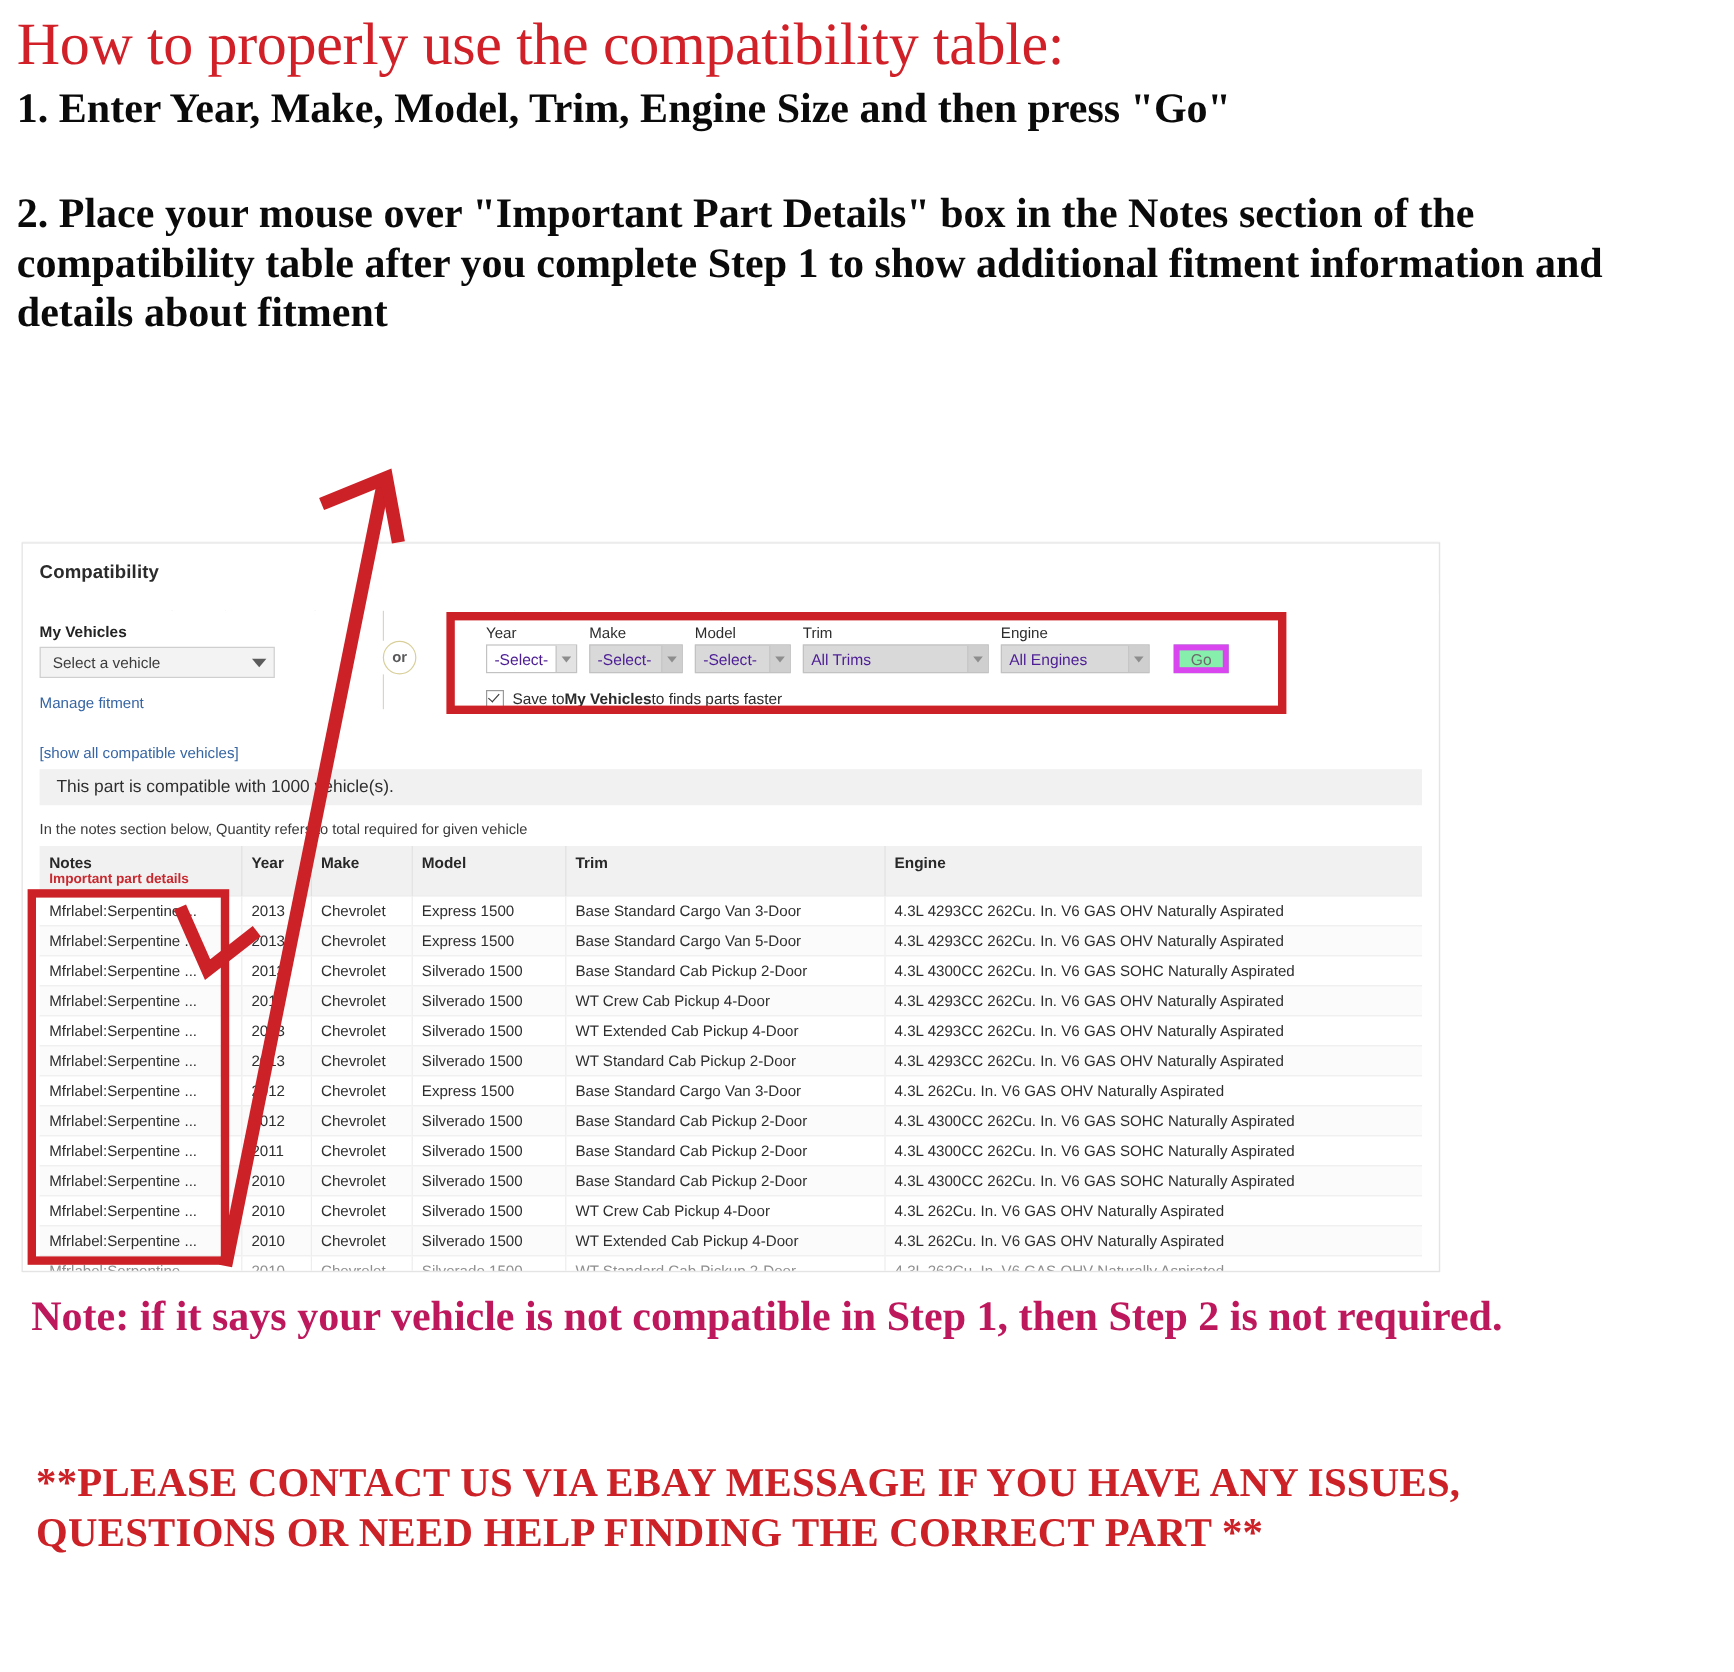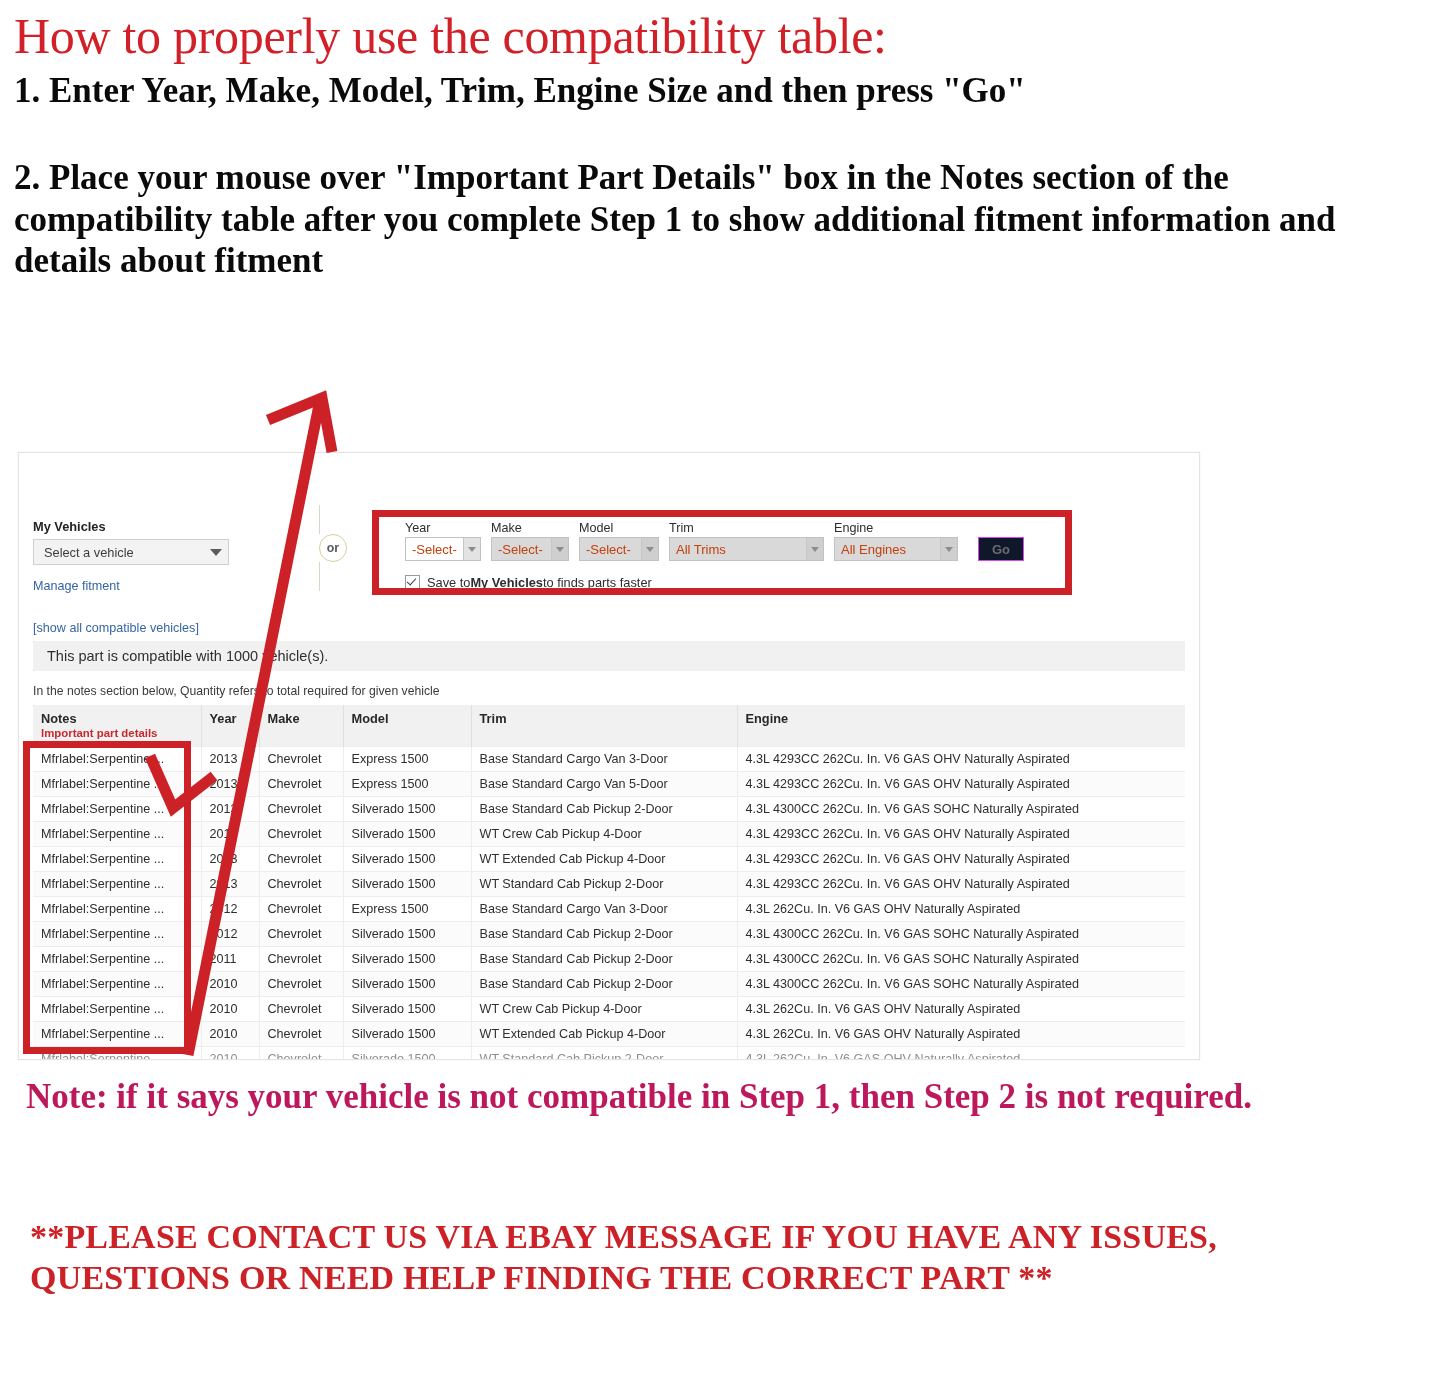--- a/index.html
+++ b/index.html
@@ -207,21 +207,21 @@
     color: #2d2d2d;
     margin-bottom: 2px;
   }
   .select-box {
     height: 24px;
     border: 1px solid #c2c2c2;
     display: flex;
     align-items: center;
     box-sizing: border-box;
     font-size: 13px;
-    color: #c2410c;
+    color: #4c1d95;
     background: #d9d9d9;
   }
   .select-box.enabled { background: #ffffff; }
   .select-text {
     padding: 0 5px 0 6px;
     white-space: nowrap;
     overflow: hidden;
   }
   .select-arrow {
     margin-left: auto;
@@ -243,29 +243,28 @@
   }
   .w-year   { width: 76px; }
   .w-make   { width: 78px; }
   .w-model  { width: 80px; }
   .w-trim   { width: 155px; }
   .w-engine { width: 124px; }
   .go-btn {
     margin-left: 10px;
     width: 46px;
     height: 24px;
-    background: #0f172a;
-    border: 1px solid #d946ef;
+    background: #86efac;
+    border: 5px solid #d946ef;
     color: #6b6b6b;
     font-size: 13px;
     display: flex;
     align-items: center;
     justify-content: center;
     box-sizing: border-box;
-    font-weight: bold;
   }
   .save-row {
     display: flex;
     align-items: center;
     margin-top: 14px;
     font-size: 12.8px;
     color: #2d2d2d;
   }
   .checkbox {
     width: 13px;
@@ -405,20 +404,21 @@
 
 <div class="instructions">
   <div class="headline">How to properly use the compatibility table:</div>
   <div class="step-line">1. Enter Year, Make, Model, Trim, Engine Size and then press "Go"</div>
   <div class="step-line step-two">2. Place your mouse over "Important Part Details" box in the Notes section of the compatibility table after you complete Step 1 to show additional fitment information and details about fitment</div>
 </div>
 
 <div class="compat-panel">
   <div class="panel-inner">
 
+    <div class="compat-title">Compatibility</div>
     <div class="compat-sub">To confirm that this part fits your vehicle, please choose a vehicle from your My Vehicles list OR enter your vehicle's Year, Make and Model.</div>
 
     <div class="left-col">
       <div class="mv-label">My Vehicles</div>
       <div class="mv-select">
         <span>Select a vehicle</span>
         <span class="mv-caret"></span>
       </div>
       <a class="link">Manage fitment</a>
       <a class="link link2">[show all compatible vehicles]</a>

